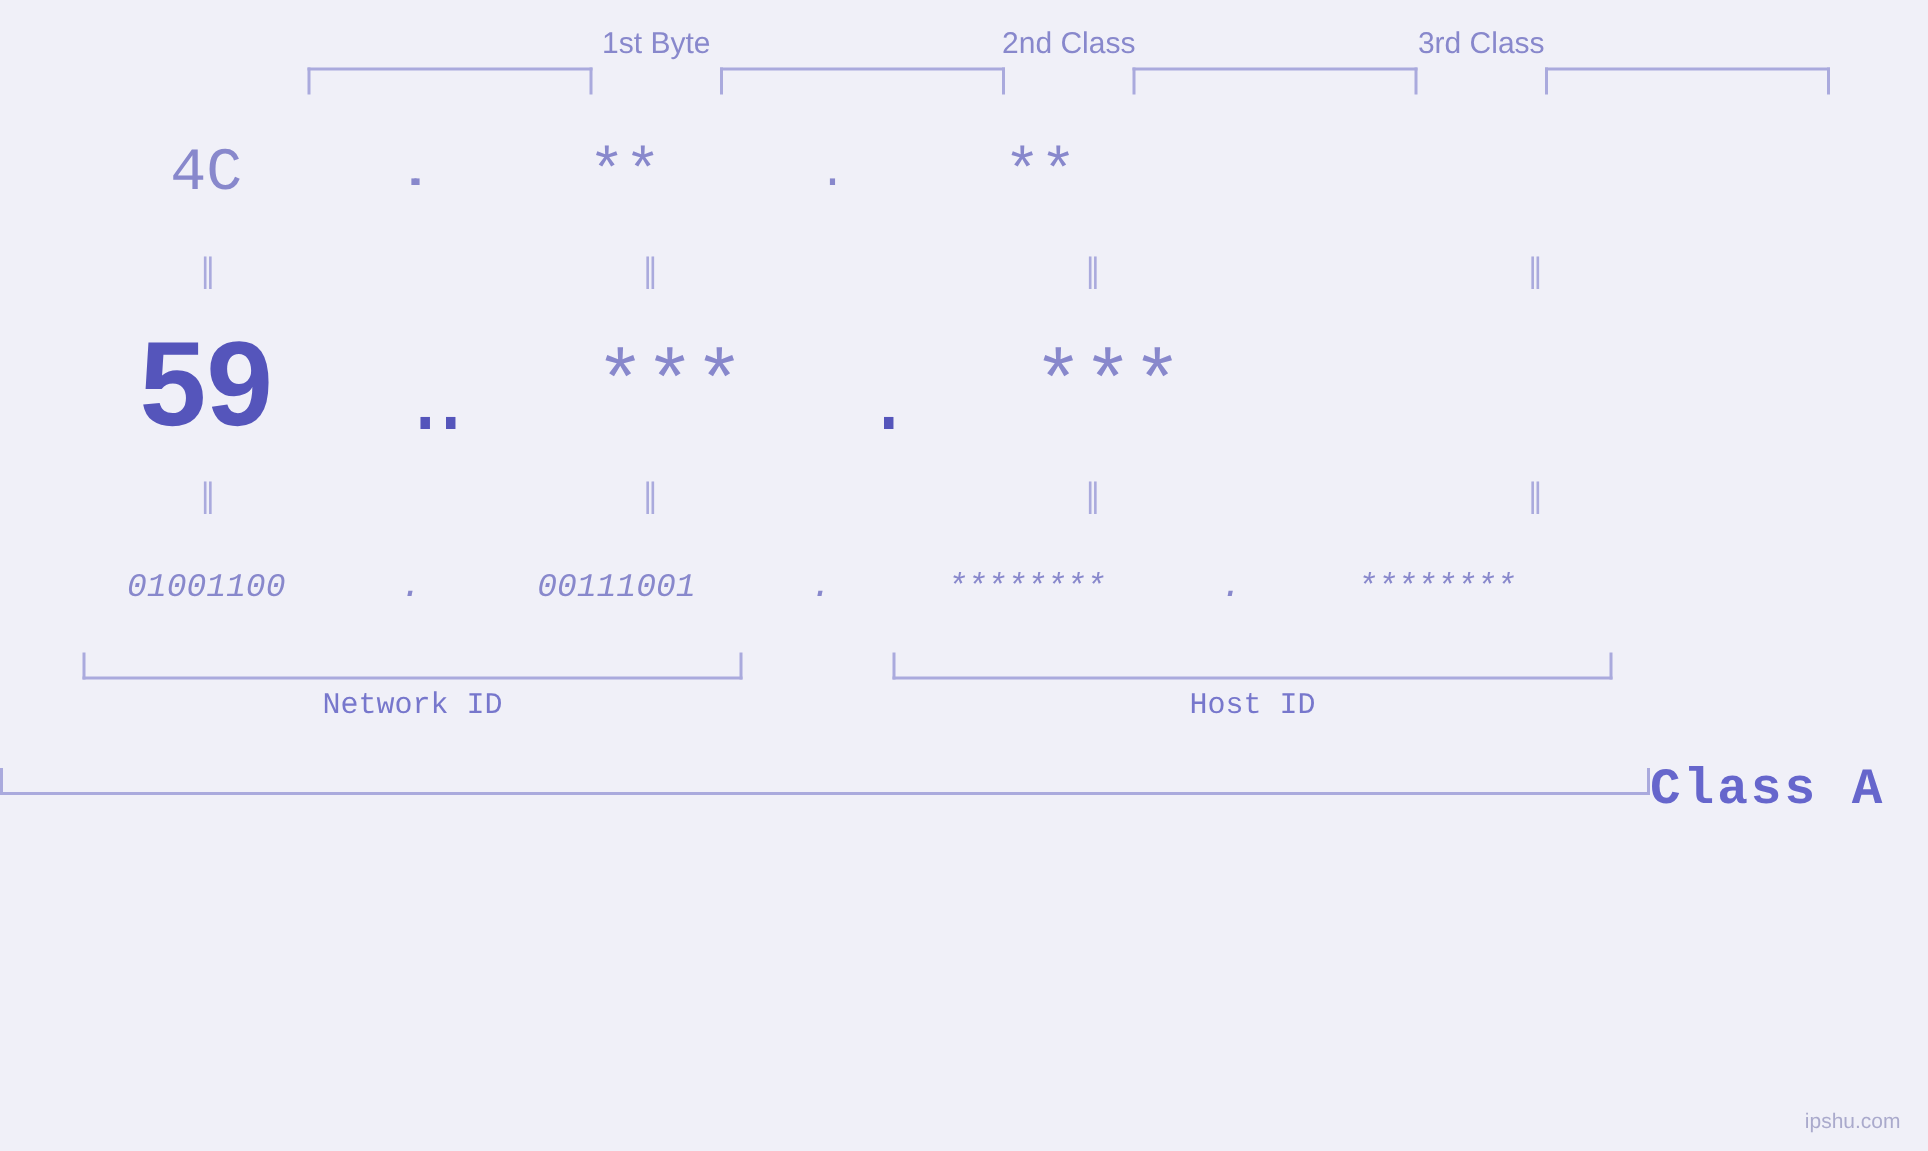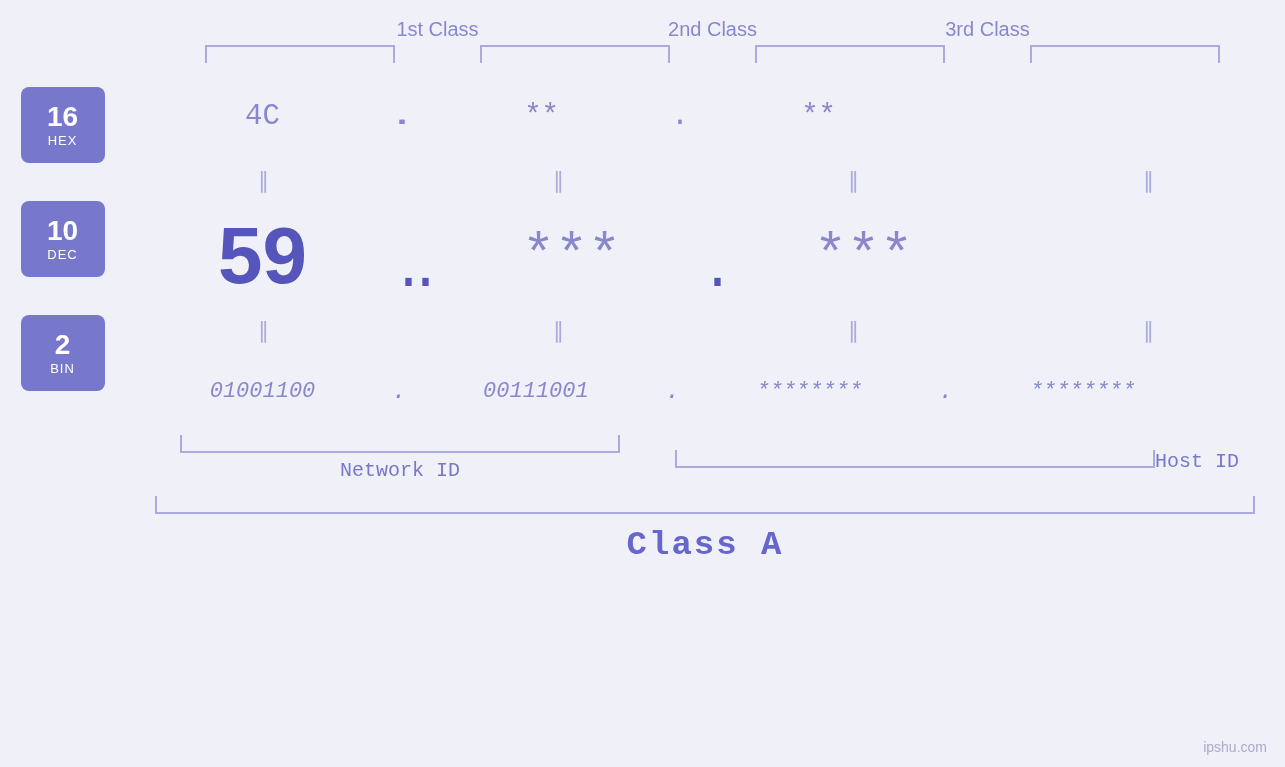--- a/index.html
+++ b/index.html
@@ -130,21 +130,21 @@
     .byte-cell {
       width: 275px;
       display: flex;
       align-items: center;
       justify-content: center;
       position: relative;
     }
 
     
     .hex-val {
-      font-size: 29px;
+      font-size: 40px;
       font-family: 'Courier New', Courier, monospace;
       color: #8888cc;
     }
 
     
     .dec-val {
       font-size: 80px;
       font-family: Arial, sans-serif;
       font-weight: bold;
       color: #5555bb;
@@ -197,21 +197,21 @@
       font-family: Arial, sans-serif;
     }
 
   </style>
 </head>
 <body>
 
 <div class="container">
 
   <div class="byte-headers">
-    <div class="byte-header">1st Class</div>
+    <div class="byte-header">1st Byte</div>
     <div class="byte-header">2nd Class</div>
     <div class="byte-header">3rd Class</div>
   </div>
 
   <div class="bracket-row">
     <div class="bracket">
       <div class="bracket-line"></div>
     </div>
     <div class="bracket">
       <div class="bracket-line"></div>
@@ -219,38 +219,20 @@
     <div class="bracket">
       <div class="bracket-line"></div>
     </div>
     <div class="bracket">
       <div class="bracket-line"></div>
     </div>
   </div>
 
   <div class="main-grid">
 
-    <div class="label-col">
-      <div style="height:16px;"></div>
-      <div class="base-badge">
-        <span class="base-num">16</span>
-        <span class="base-label">HEX</span>
-      </div>
-
-      <div style="height:38px;"></div>
-      <div class="base-badge">
-        <span class="base-num">10</span>
-        <span class="base-label">DEC</span>
-      </div>
-      <div style="height:38px;"></div>
-      <div class="base-badge">
-        <span class="base-num">2</span>
-        <span class="base-label">BIN</span>
-      </div>
-    </div>
 
     <div class="data-cols">
 
       <div class="data-row" style="height:90px; align-items:center;">
         <div class="byte-cell">
           <span class="hex-val">4C</span>
         </div>
         <span class="dot-sep-small" style="font-size:30px; color:#8888cc; margin:0 -8px;">.</span>
         <span class="dot-sep-small" style="font-size:30px; color:#8888cc; margin:0 -8px;">.</span>
         <div class="byte-cell">
@@ -331,27 +313,27 @@
         </div>
       </div>
 
       <div style="display:flex; margin-top:4px;">
 
         <div style="width:550px; display:flex; flex-direction:column; align-items:center;">
           <div style="width:440px; height:18px; border-bottom:2px solid #aaaadd; border-left:2px solid #aaaadd; border-right:2px solid #aaaadd;"></div>
           <span style="color:#7777cc; font-size:20px; font-family:'Courier New',Courier,monospace; margin-top:6px;">Network ID</span>
         </div>
 
-        <div style="width:570px; display:flex; flex-direction:row; align-items:center;">
+        <div style="width:570px; display:flex; flex-direction:column; align-items:center;">
           <div style="width:480px; height:18px; border-bottom:2px solid #aaaadd; border-left:2px solid #aaaadd; border-right:2px solid #aaaadd;"></div>
           <span style="color:#7777cc; font-size:20px; font-family:'Courier New',Courier,monospace; margin-top:6px;">Host ID</span>
         </div>
       </div>
 
-      <div style="display:flex; flex-direction:column; align-items:center; margin-top:14px;">
+      <div style="display:flex; flex-direction:row; align-items:center; margin-top:14px;">
         <div style="width:1100px; height:18px; border-bottom:2px solid #aaaadd; border-left:2px solid #aaaadd; border-right:2px solid #aaaadd;"></div>
         <span style="color:#6666cc; font-size:34px; font-family:'Courier New',Courier,monospace; margin-top:12px; font-weight:bold; letter-spacing:2px;">Class A</span>
       </div>
 
     </div>
   </div>
 
   <div class="watermark">ipshu.com</div>
 
 </div>

